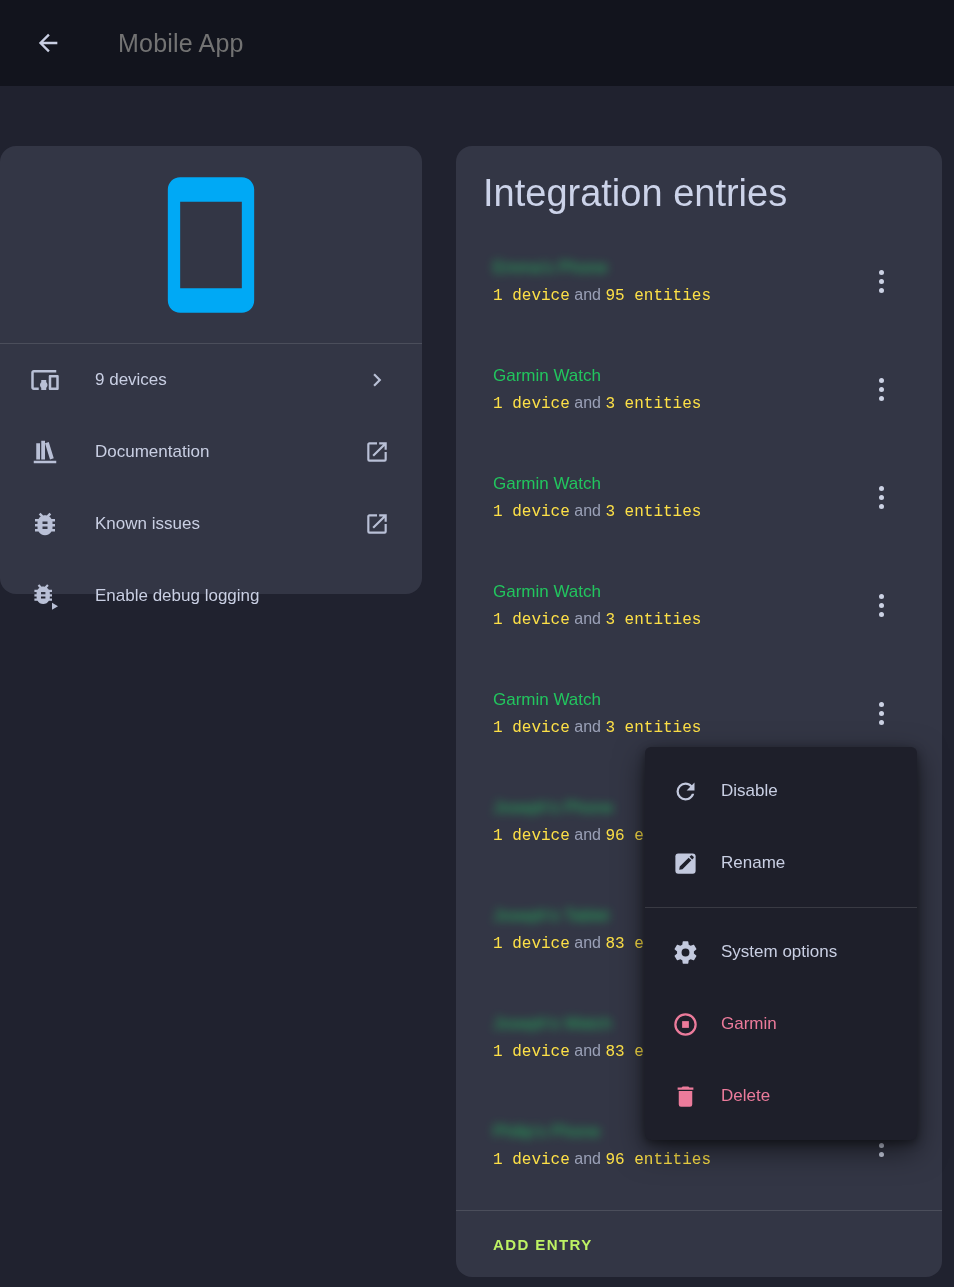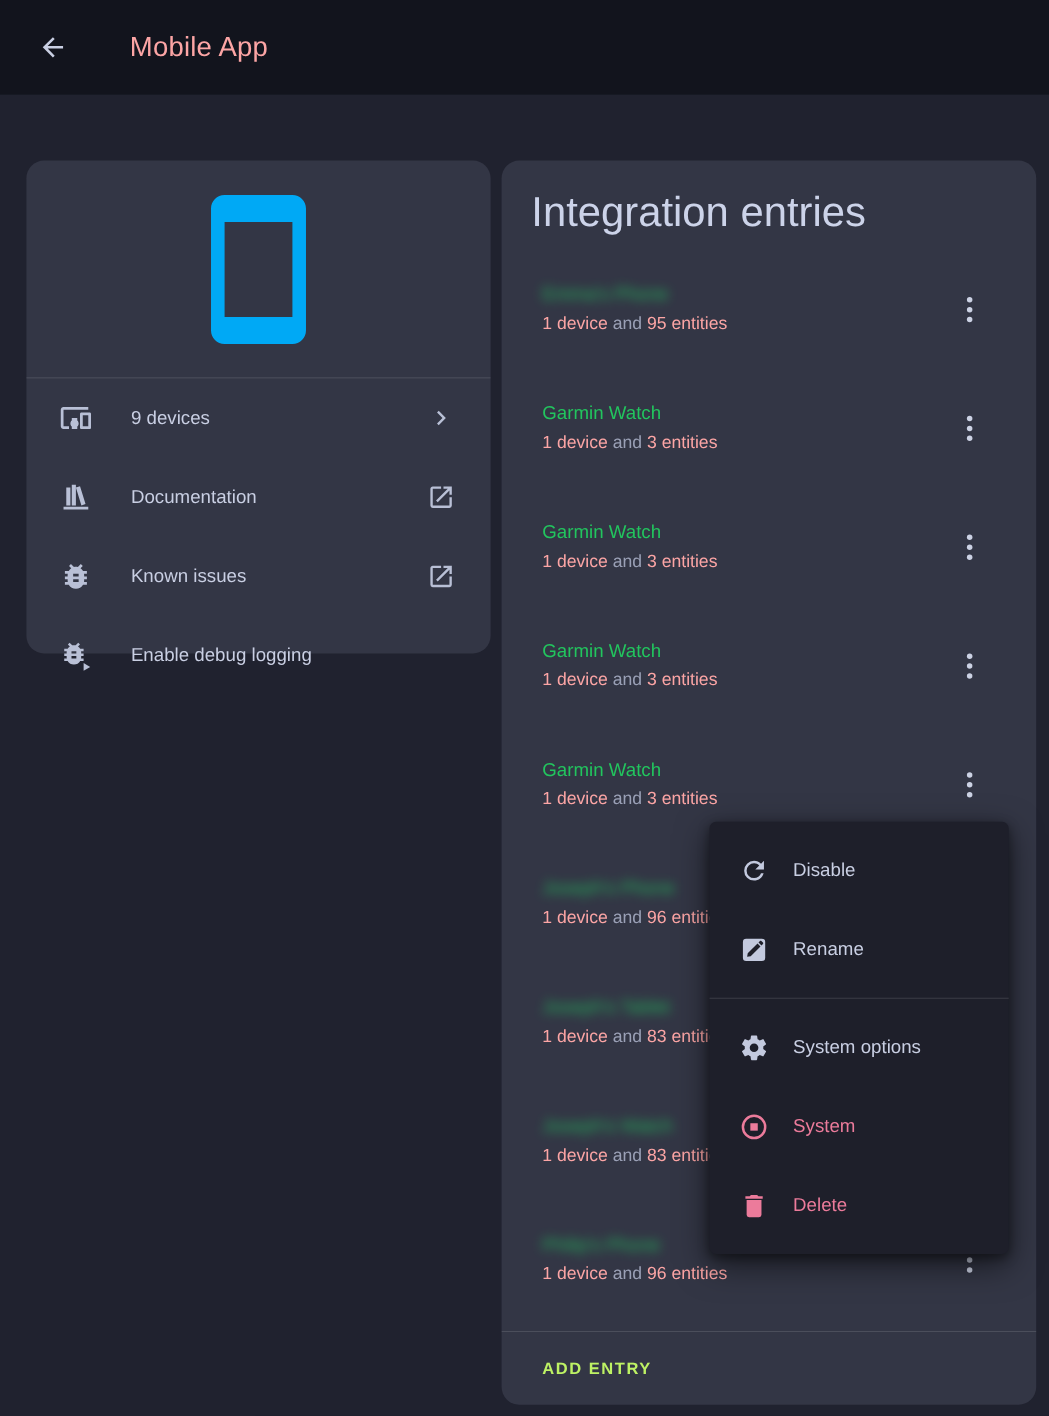--- a/index.html
+++ b/index.html
@@ -2,43 +2,43 @@
 <html><head>
 <meta charset="utf-8">
 <style>
   * { margin:0; padding:0; box-sizing:border-box; }
   html,body { width:954px; height:1287px; background:#20222f; font-family:"Liberation Sans", sans-serif; overflow:hidden; }
   .app { position:relative; width:954px; height:1287px; background:#20222f; }
 
   
   .header { position:absolute; top:0; left:0; width:954px; height:86px; background:#12141d; display:flex; align-items:center; }
   .back-btn { width:40px; height:40px; margin-left:28px; border:none; background:transparent; color:#c9cfe3; display:flex; align-items:center; justify-content:center; cursor:pointer; }
-  .header-title { color:#fca5a5; font-size:25px; font-weight:400; margin-left:50px; letter-spacing:.2px; }
+  .header-title { color:#737373; font-size:25px; font-weight:400; margin-left:50px; letter-spacing:.2px; }
 
   
   .card { position:absolute; background:#333645; border-radius:16px; }
-  .info-card { left:24px; top:146px; width:422px; height:448px; }
+  .info-card { left:0; top:146px; width:422px; height:448px; }
   .entries-card { left:456px; top:146px; width:486px; height:1131px; display:flex; flex-direction:column; }
 
   
   .icon-section { height:197px; display:flex; align-items:center; justify-content:center; }
   .divider-h { height:1px; background:rgba(255,255,255,0.12); }
   .info-row { height:72px; display:flex; align-items:center; padding:0 32px 0 30px; cursor:pointer; }
   .info-row .lead-icon { width:30px; height:30px; color:#b9c0d6; flex:none; }
   .info-row .row-label { color:#c9cfe3; font-size:17px; margin-left:35px; }
   .info-row .trail-icon { margin-left:auto; width:26px; height:26px; color:#b9c0d6; flex:none; }
 
   
   .entries-title { color:#ccd3e9; font-size:38px; font-weight:400; padding:26px 27px 12px 27px; }
   .entry-row { height:108px; display:flex; align-items:center; padding:0 37px; }
   .entry-text { flex:1; min-width:0; }
   .entry-name { color:#22c55e; font-size:17px; margin-bottom:8px; white-space:nowrap; }
   .entry-name.blurred { filter:blur(5px); opacity:.85; }
   .entry-sub { font-size:16px; white-space:nowrap; }
-  .entry-sub .link { color:#fca5a5; cursor:pointer; }
+  .entry-sub .link { color:#fde047; cursor:pointer;font-family:Liberation Mono, monospace; }
   .entry-sub .conj { color:#9aa0b6; }
   .kebab-btn { width:48px; height:48px; border:none; background:transparent; display:flex; flex-direction:column; align-items:center; justify-content:center; gap:4px; cursor:pointer; flex:none; }
   .kebab-btn i { width:5px; height:5px; border-radius:50%; background:#ccd2e4; }
   .card-footer { margin-top:auto; border-top:1px solid rgba(255,255,255,0.12); height:67px; display:flex; align-items:center; padding-left:37px; }
   .add-entry { border:none; background:transparent; color:#bef264; font-size:15px; font-weight:700; letter-spacing:1.4px; cursor:pointer; font-family:"Liberation Sans", sans-serif; }
 
   
   .context-menu { position:absolute; left:645px; top:747px; width:272px; background:#1e1f2a; border-radius:6px; padding:8px 0; z-index:10;
                   box-shadow:0 10px 30px rgba(0,0,0,.55), 0 3px 10px rgba(0,0,0,.4); }
   .menu-item { height:72px; display:flex; align-items:center; padding:0 27px; cursor:pointer; }
@@ -275,21 +275,21 @@
       </span>
       <span class="menu-label">System options</span>
     </div>
     <div class="menu-item danger">
       <span class="menu-icon">
         <svg width="27" height="27" viewBox="0 0 24 24" fill="currentColor">
             <path fill-rule="evenodd" d="M12,2A10,10 0 0,0 2,12A10,10 0 0,0 12,22A10,10 0 0,0 22,12A10,10 0 0,0 12,2M12,4A8,8 0 0,1 20,12A8,8 0 0,1 12,20A8,8 0 0,1 4,12A8,8 0 0,1 12,4Z"></path>
             <rect x="9" y="9" width="6" height="6"></rect>
           </svg>
       </span>
-      <span class="menu-label">System</span>
+      <span class="menu-label">Garmin</span>
     </div>
     <div class="menu-item danger">
       <span class="menu-icon">
         <svg width="27" height="27" viewBox="0 0 24 24" fill="currentColor">
             <path d="M19,4H15.5L14.5,3H9.5L8.5,4H5V6H19M6,19A2,2 0 0,0 8,21H16A2,2 0 0,0 18,19V7H6V19Z"></path>
           </svg>
       </span>
       <span class="menu-label">Delete</span>
     </div>
   </div>

